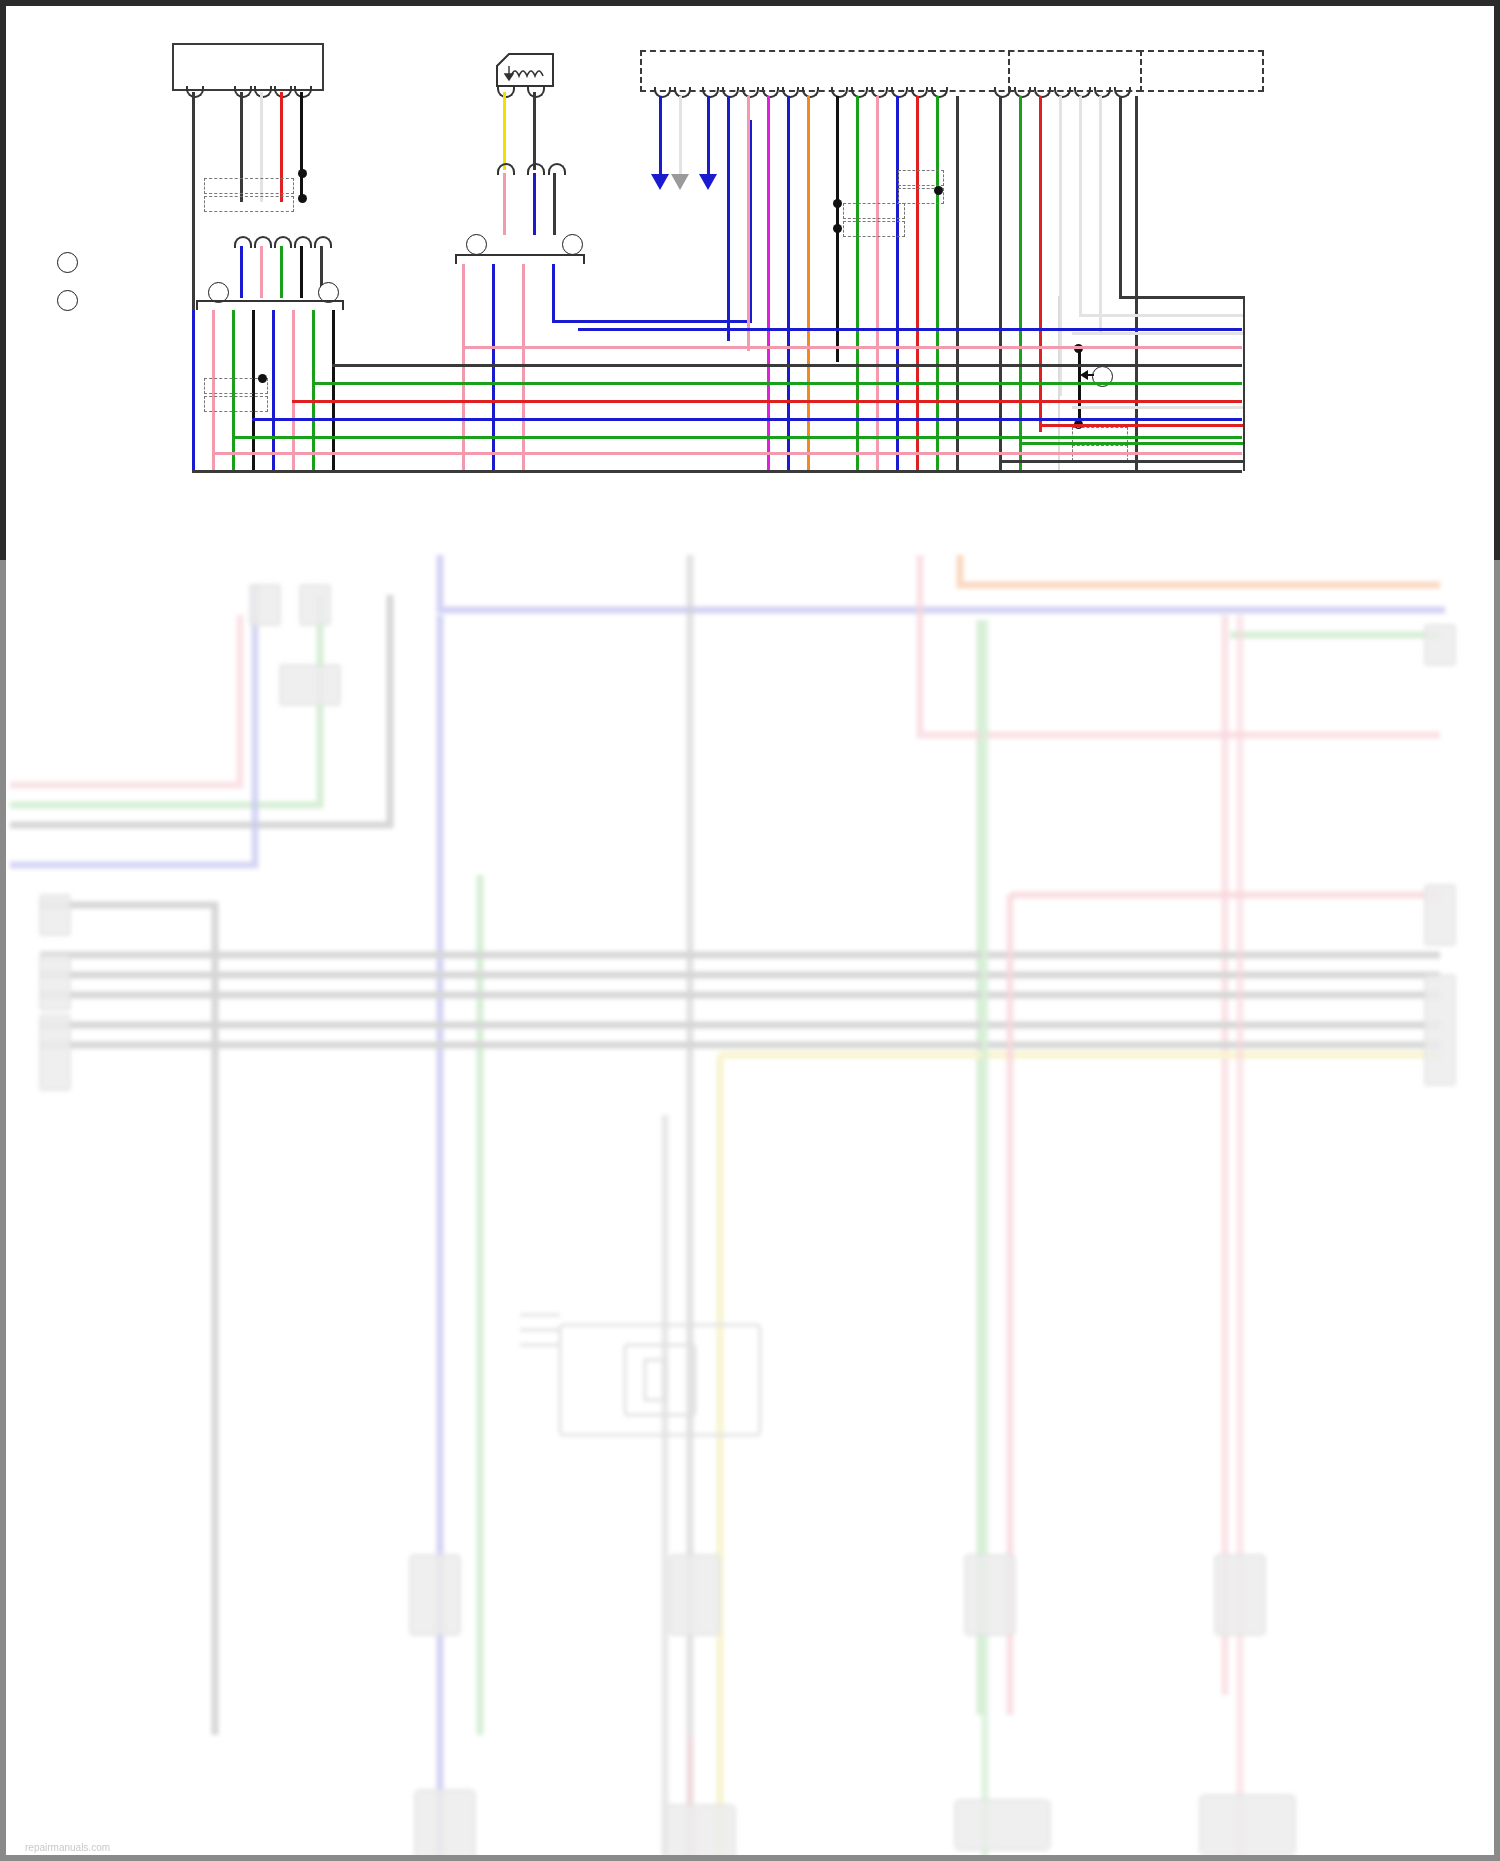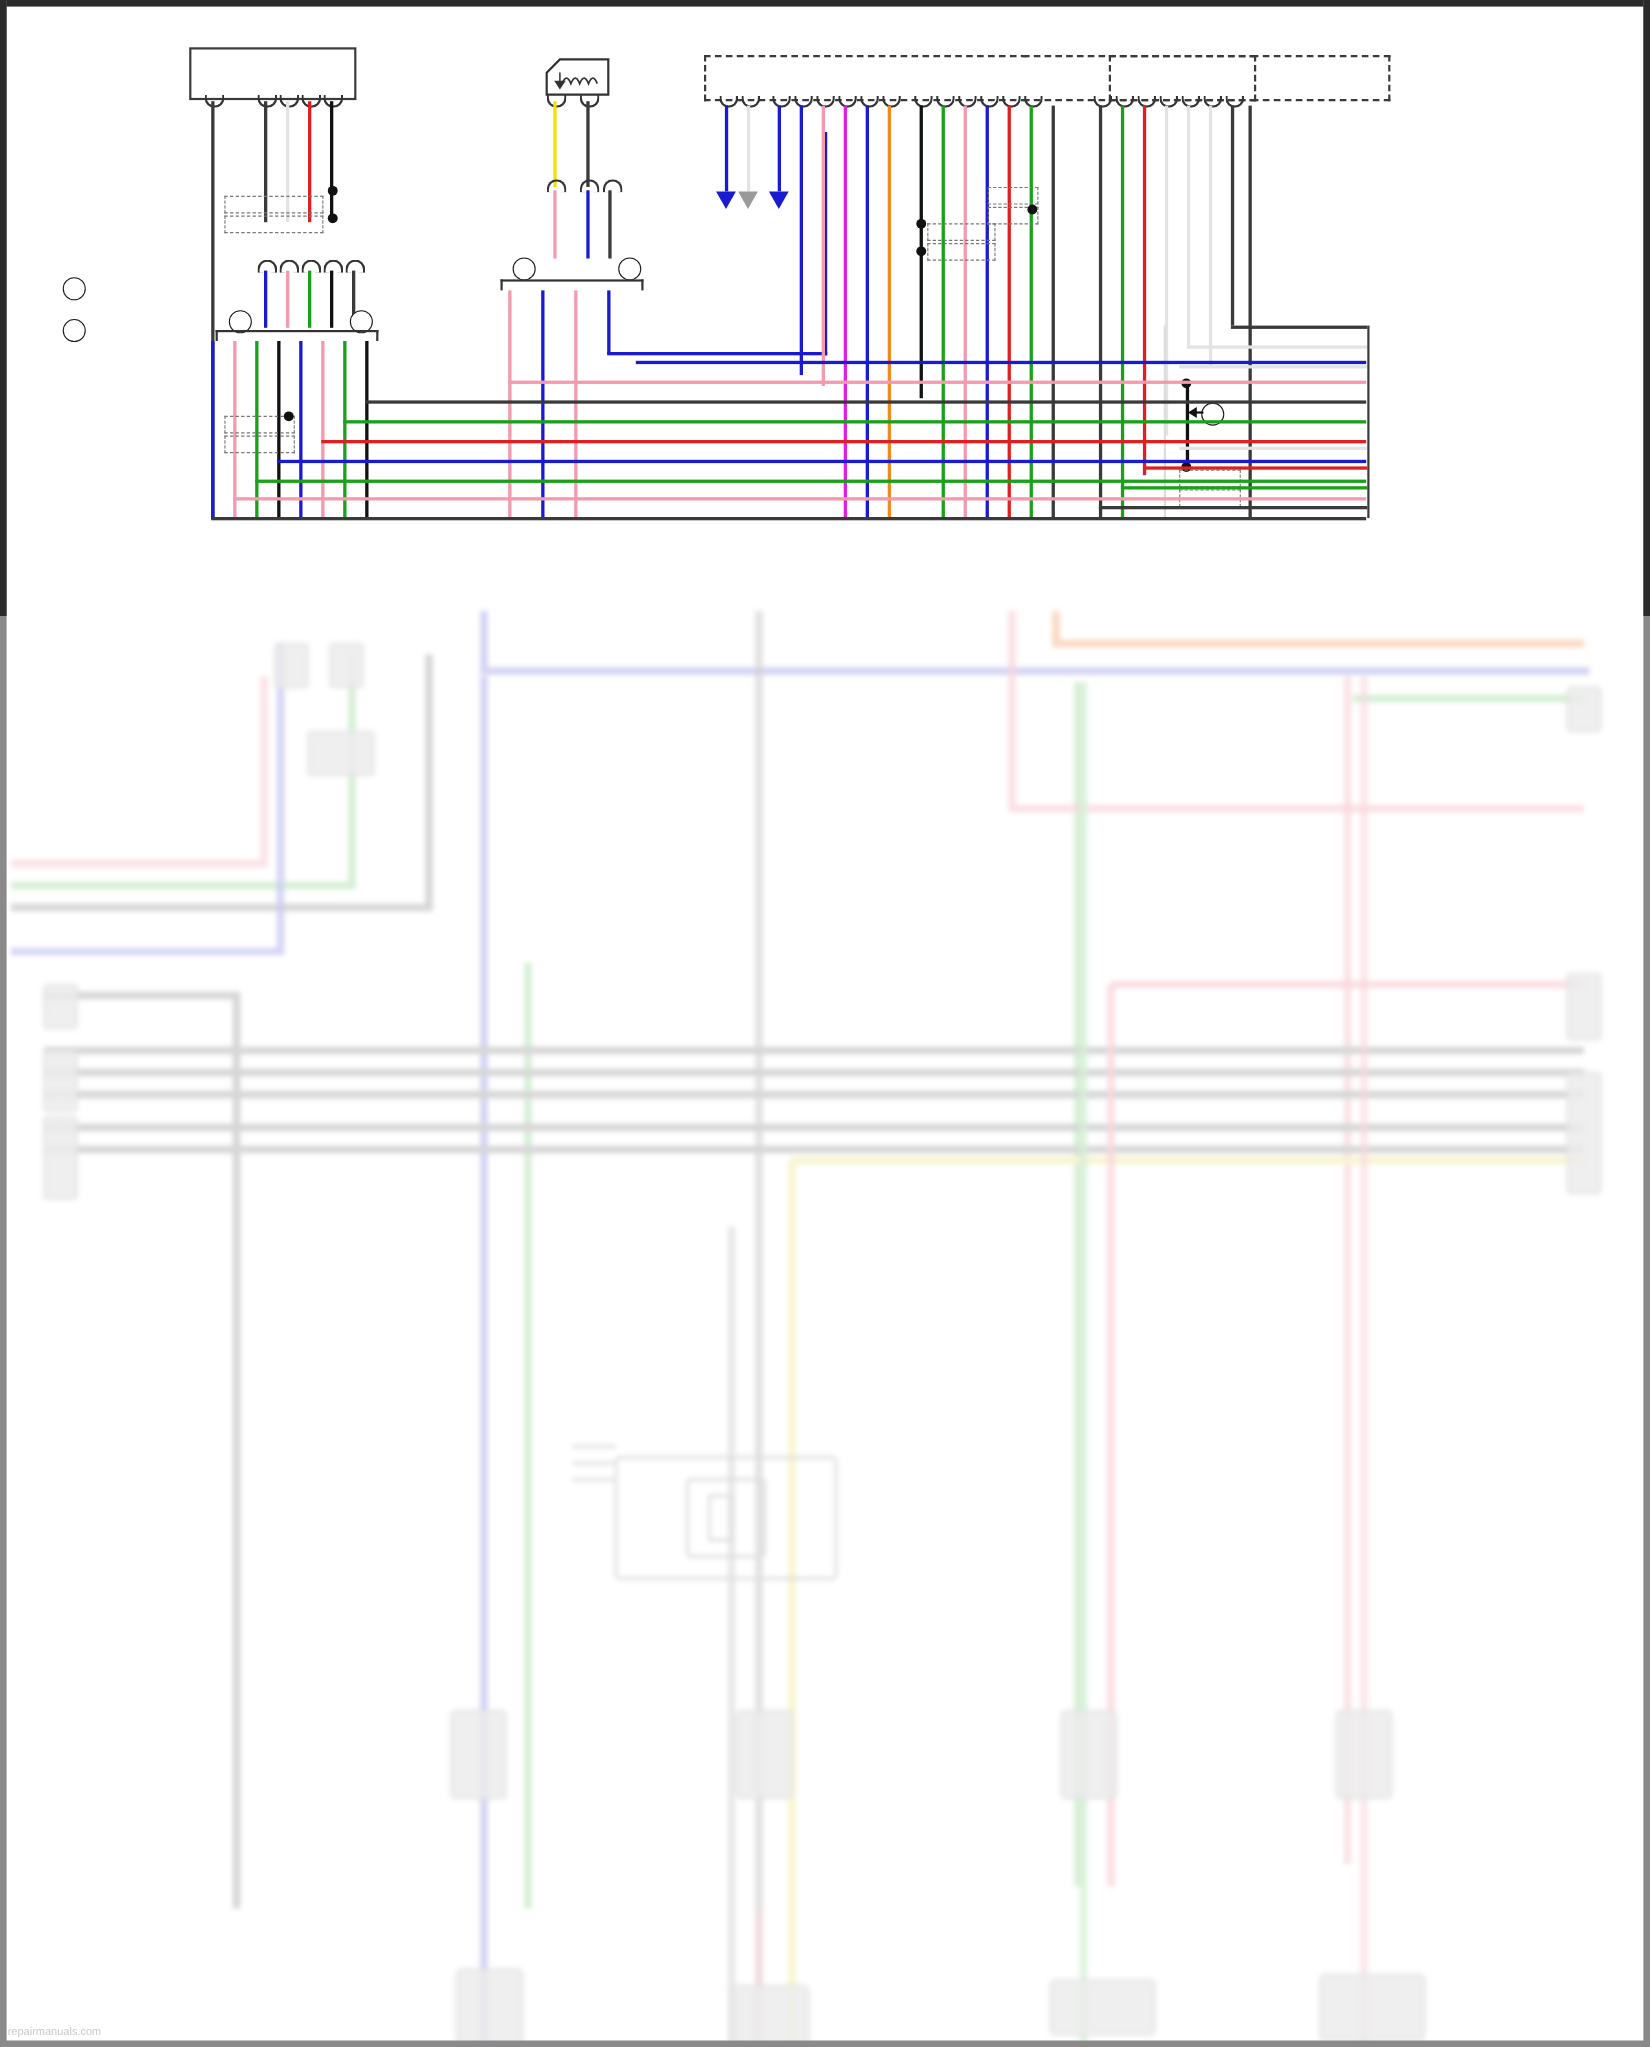--- a/index.html
+++ b/index.html
@@ -470,15 +470,15 @@
     </svg>
   </div>
 
   <div class="frame-top"></div>
   <div class="frame-left"></div>
   <div class="frame-right"></div>
   <div class="frame-bot"></div>
   <div class="frame-left-dark"></div>
   <div class="frame-right-dark"></div>
 
-  <div class="wm" style="left:7px;bottom:8px;">repairmanuals.com</div>
+  <div class="wm" style="left:25px;bottom:8px;">repairmanuals.com</div>
 
 </div>
 
 </body></html>

